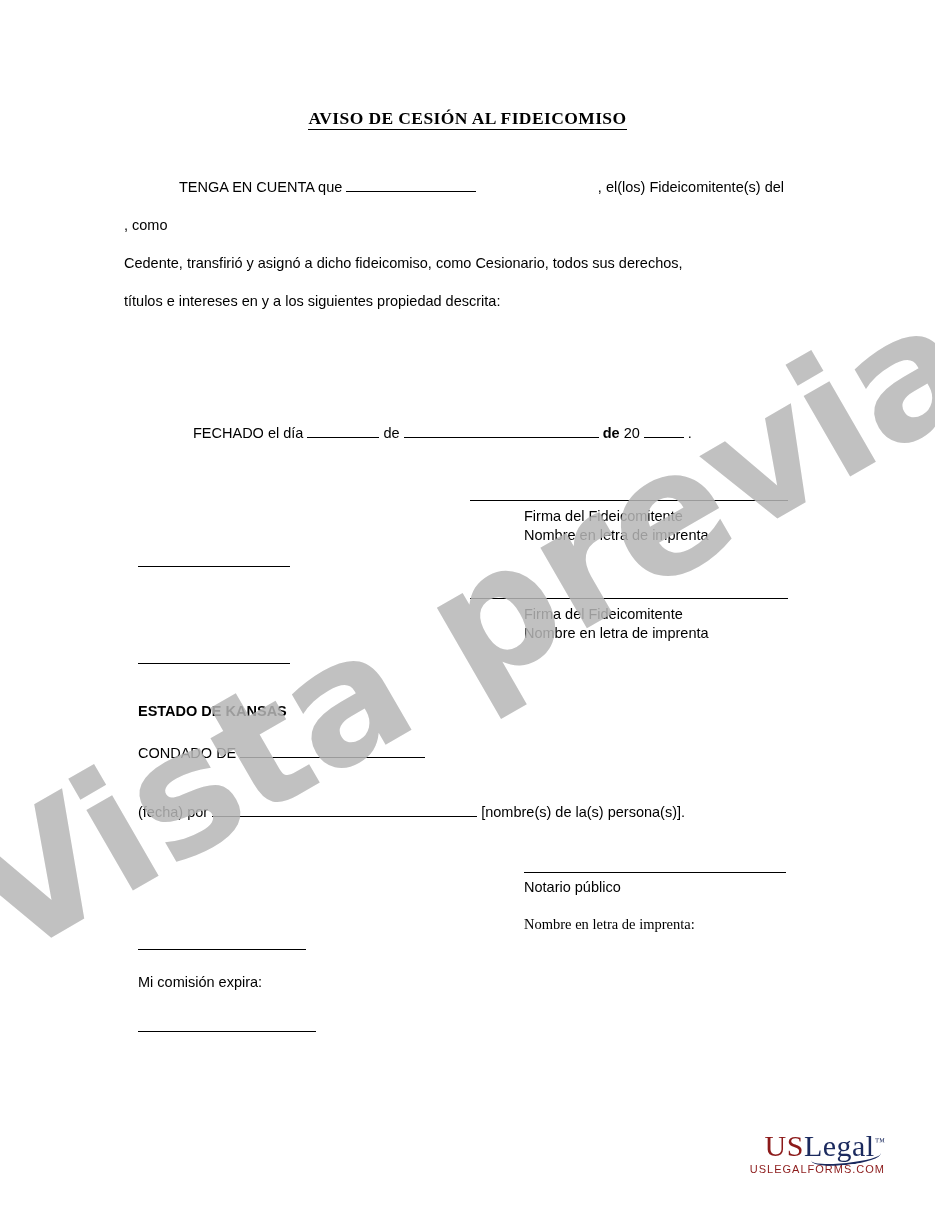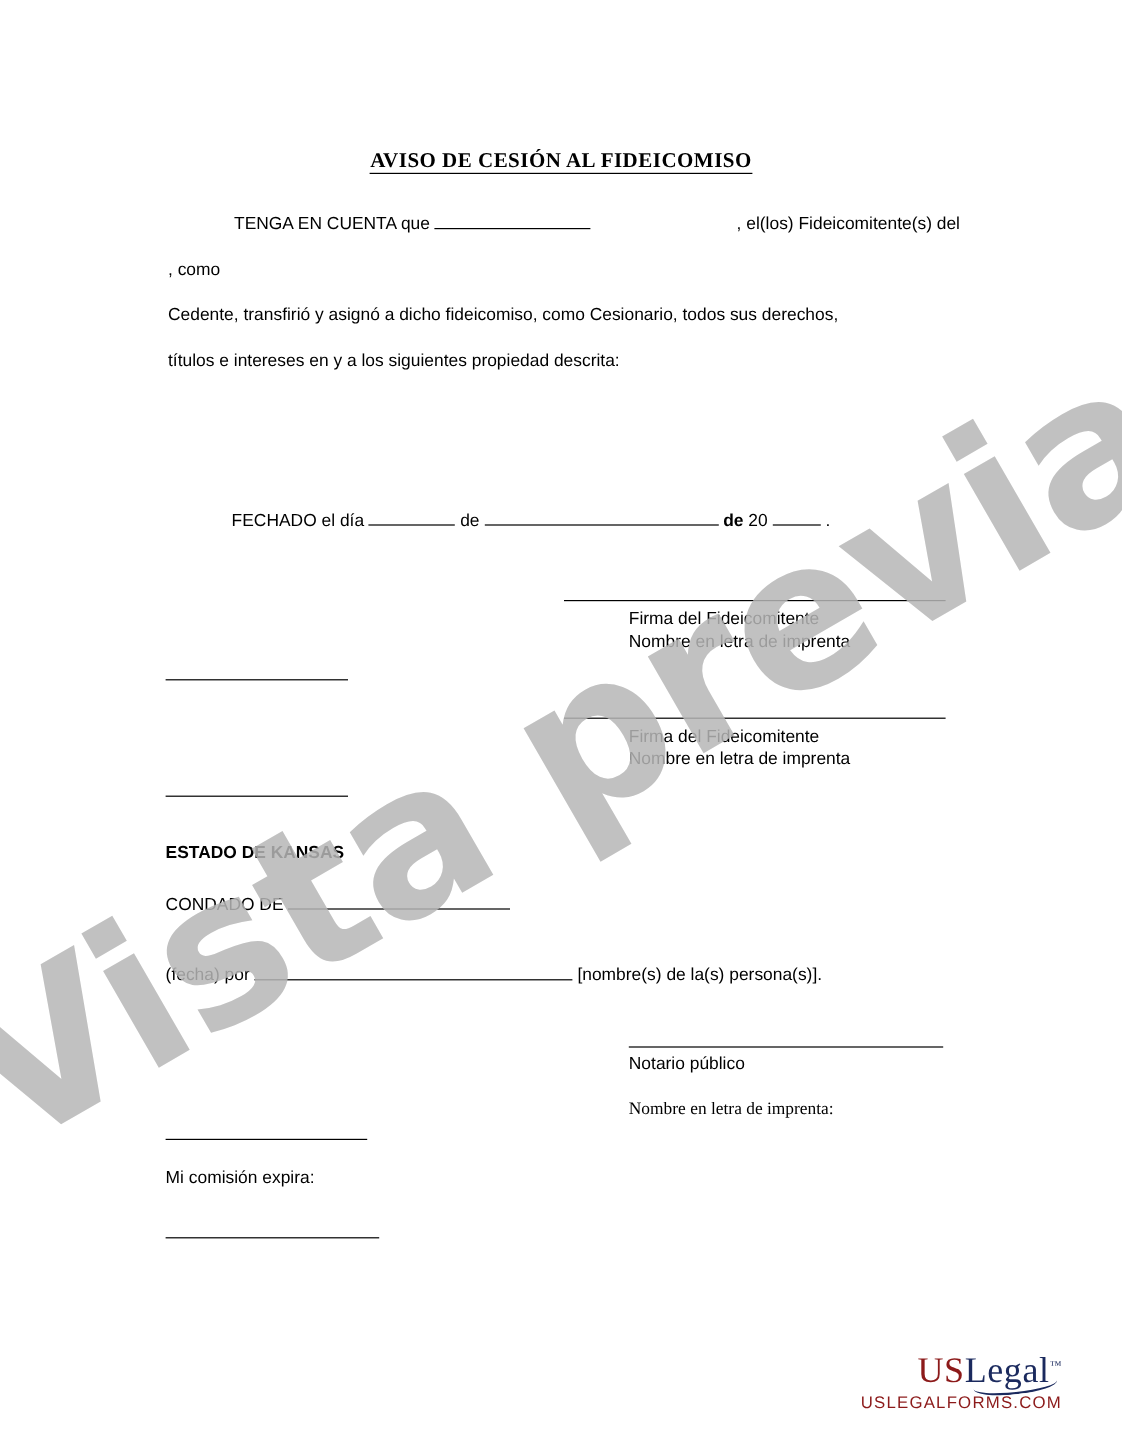--- a/index.html
+++ b/index.html
@@ -23,37 +23,37 @@
     left: 0;
     top: 0;
     width: 935px;
     height: 1210px;
   }
 
   
   .doc-title {
     position: absolute;
     left: 0;
-    top: 123px;
+    top: 108px;
     width: 935px;
     text-align: center;
     font-family: "Liberation Serif", serif;
     font-weight: bold;
     font-size: 17.5px;
     letter-spacing: 0.4px;
   }
   .doc-title span {
     border-bottom: 1.6px solid #000;
     padding-bottom: 1px;
   }
 
   
   .body-block {
     position: absolute;
-    left: 140px;
+    left: 124px;
     top: 168px;
     width: 660px;
     font-size: 14.5px;
     line-height: 38px;
   }
   .line {
     white-space: nowrap;
     height: 38px;
   }
   .line.justify {
@@ -150,21 +150,21 @@
     letter-spacing: 0.5px;
   }
   .logo-main .us { color: #8c1a1a; }
   .logo-main .sup {
     font-size: 10px;
     vertical-align: super;
     color: #1b2a5e;
   }
   .logo-sub {
     font-family: "Liberation Sans", sans-serif;
-    font-size: 14px;
+    font-size: 11px;
     color: #8c1a1a;
     letter-spacing: 1px;
     margin-top: 3px;
   }
   .logo-swoosh {
     position: absolute;
     right: 4px;
     top: 18px;
     width: 70px;
     height: 14px;

